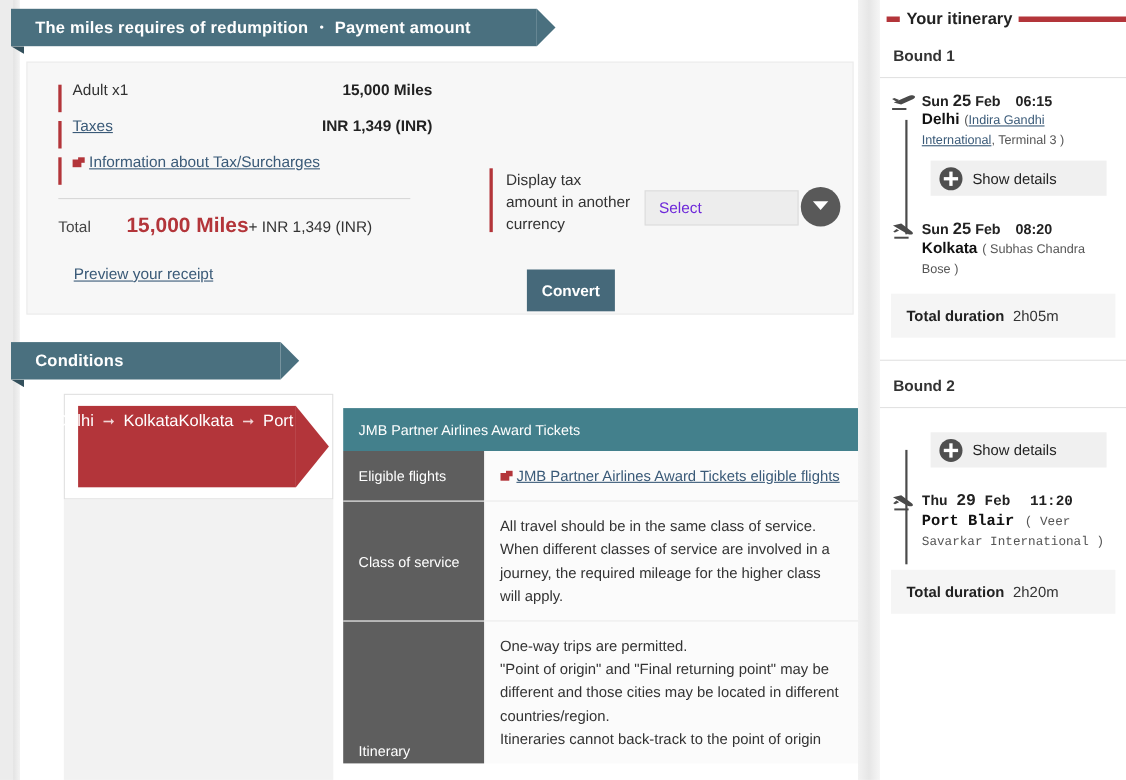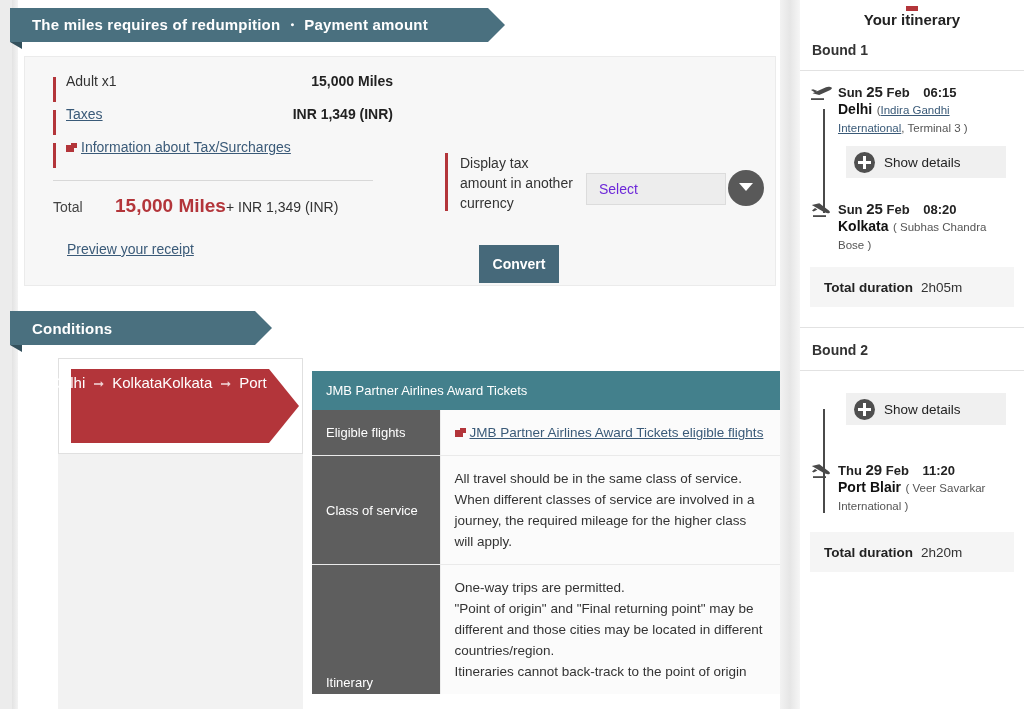--- a/index.html
+++ b/index.html
@@ -140,21 +140,21 @@
     border-left: 1px solid #ededed;
   }
   .cond-table td.v a { color: #3a5a78; text-decoration: underline; }
   .cond-table tr.last td { border-bottom: none; }
 
   
   .right-gap { position: absolute; left: 780px; top: 0; width: 20px; height: 709px;
                background: linear-gradient(to right,#f2f2f2,#e6e6e6,#f6f6f6); }
   .itin { position: absolute; left: 800px; top: 0; width: 224px; height: 709px; background: #fff; }
 
-  .itin-head { position: relative; height: 28px; display: flex; align-items: center; padding-top: 6px; flex-direction: column; }
+  .itin-head { position: relative; height: 28px; display: flex; align-items: center; padding-top: 6px; }
   .itin-dash { width: 12px; height: 5px; background: #b3353a; margin: 0 6px 0 6px; }
   .itin-title { font-size: 15px; font-weight: bold; color: #222; white-space: nowrap; }
   .itin-rule { flex: 1; height: 5px; background: #b3353a; margin-left: 6px; margin-right: 0; }
 
   .bound-hd {
     font-size: 14px; font-weight: bold; color: #333;
     padding: 14px 0 12px 12px; border-bottom: 1px solid #e2e2e2;
   }
   .bound-hd.b2 { border-top: 1px solid #e2e2e2; }
 
@@ -387,21 +387,21 @@
     <div class="bound-hd b2" style="margin-top:20px;">Bound 2</div>
 
     <div class="seg">
       <div class="vline" style="height:104px;"></div>
       <div class="details-btn">
         <span class="plus-circle"></span>
         <span class="details-txt">Show details</span>
       </div>
     </div>
 
-    <div class="seg" style="padding-top:36px;">
+    <div class="seg" style="padding-top:22px;font-family:Liberation Mono, monospace;">
       <div class="seg-row">
         <div class="seg-icon">
           <svg class="plane" width="24" height="18" viewBox="0 0 24 18" aria-hidden="true">
             <path d="M1.8 3.0 L13.8 10.0 C15.6 11.1 18.1 11.5 19.4 10.9 C20.3 10.5 20.0 9.3 18.9 8.4 L9.3 1.2 Z" fill="#4a4a4a"></path>
             <path d="M7.4 7.6 L3.6 9.4 L2.0 8.6 L5.0 6.1 Z" fill="#4a4a4a"></path>
             <rect x="3" y="13.2" width="13" height="1.8" fill="#4a4a4a"></rect>
           </svg>
         </div>
         <div class="seg-body">
           <div class="seg-time">

